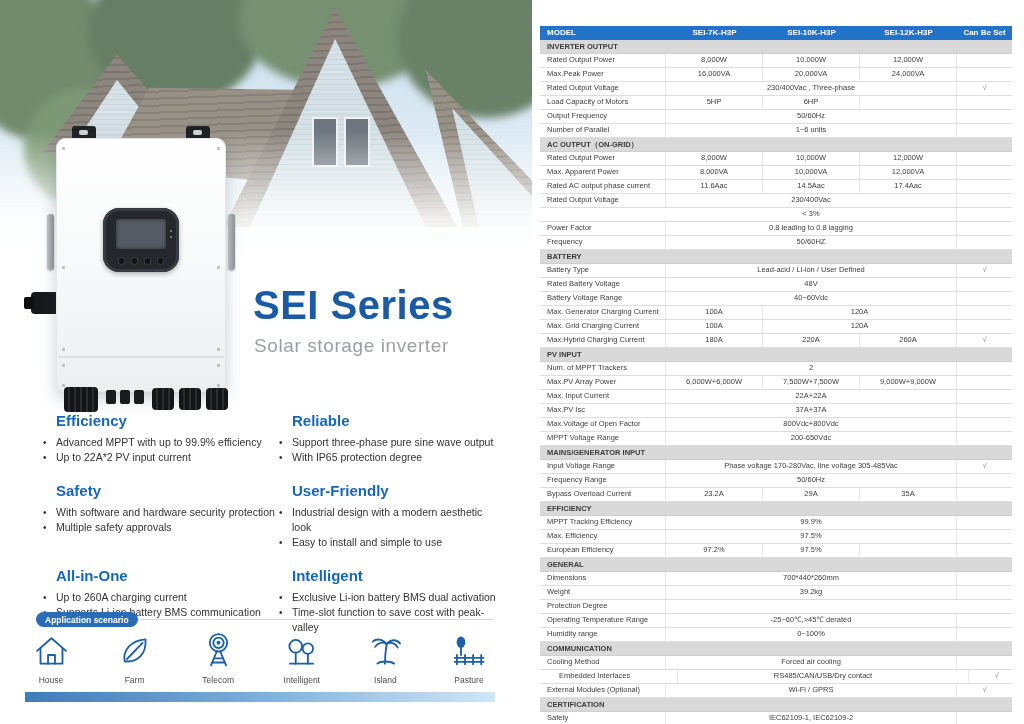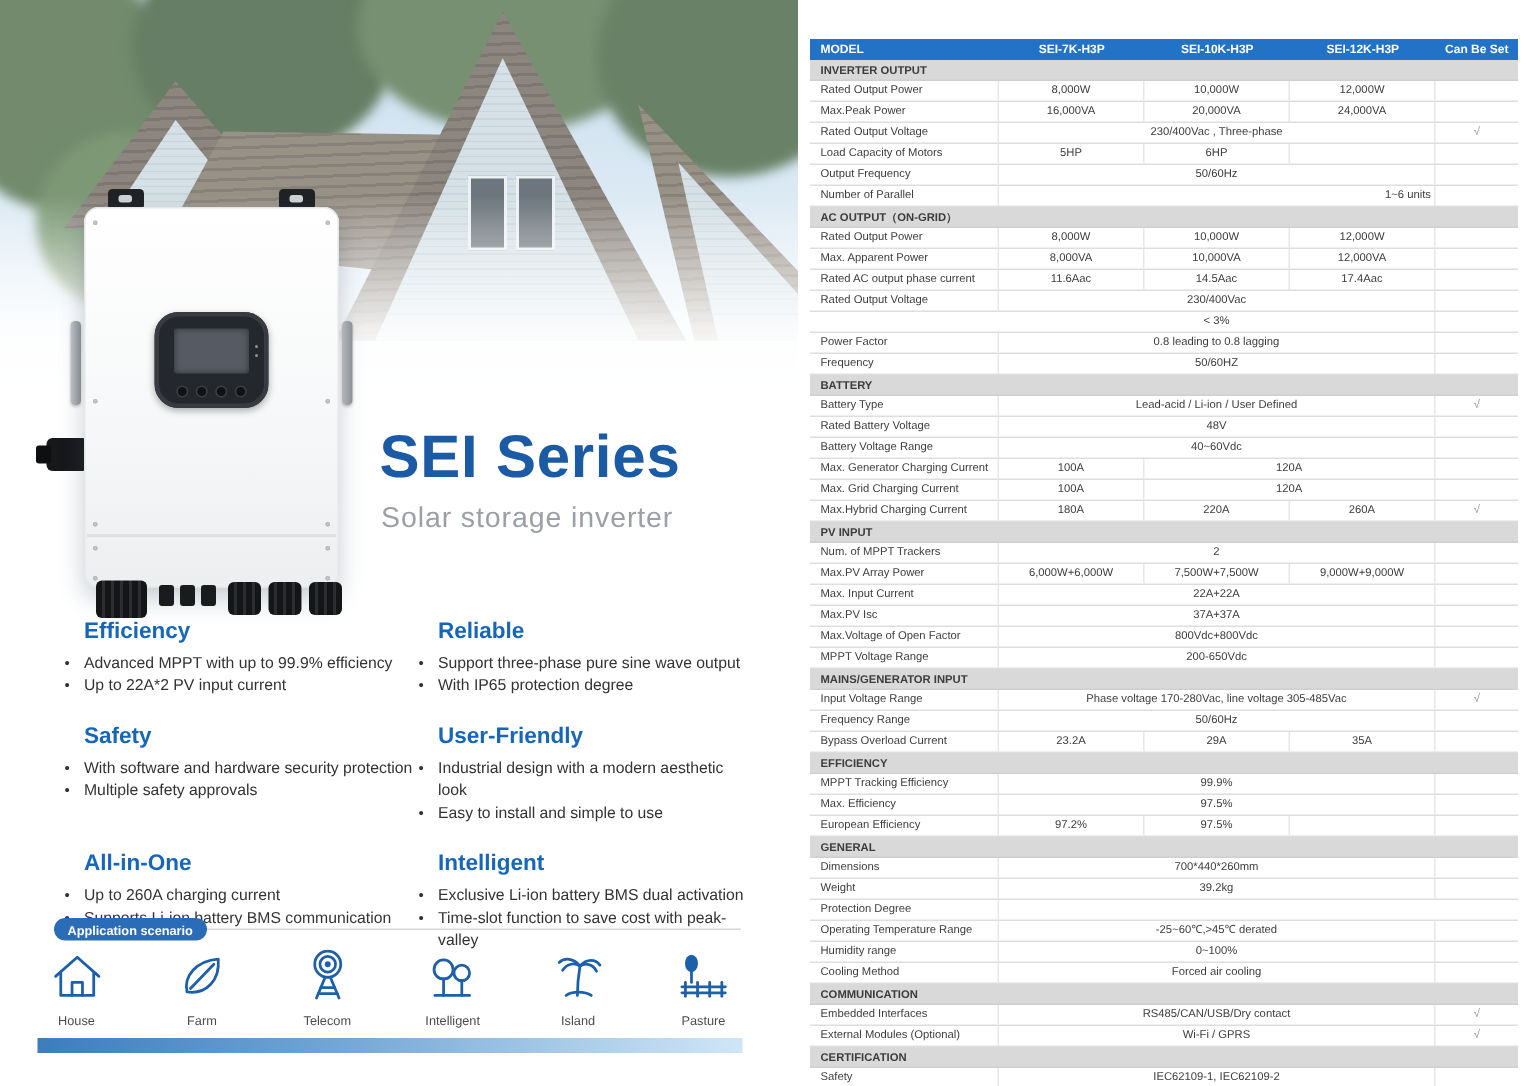--- a/index.html
+++ b/index.html
@@ -312,21 +312,21 @@
         <div class="t-cell" style="width: 97px;"></div>
         <div class="t-cell set" style="width: 55px;"></div>
       </div>
       <div class="t-row">
         <div class="t-cell left" style="width: 126px;">Output Frequency</div>
         <div class="t-cell" style="width: 291px;">50/60Hz</div>
         <div class="t-cell set" style="width: 55px;"></div>
       </div>
       <div class="t-row">
         <div class="t-cell left" style="width: 126px;">Number of Parallel</div>
-        <div class="t-cell" style="width: 291px; text-align: right;">1~6 units</div>
+        <div class="t-cell" style="width: 291px;">1~6 units</div>
         <div class="t-cell set" style="width: 55px;"></div>
       </div>
       <div class="t-row t-sec">
         <div class="t-cell left" style="width: 472px;">AC OUTPUT（ON-GRID）</div>
       </div>
       <div class="t-row">
         <div class="t-cell left" style="width: 126px;">Rated Output Power</div>
         <div class="t-cell" style="width: 97px;">8,000W</div>
         <div class="t-cell" style="width: 97px;">10,000W</div>
         <div class="t-cell" style="width: 97px;">12,000W</div>
@@ -498,30 +498,30 @@
       <div class="t-row">
         <div class="t-cell left" style="width: 126px;">Operating Temperature Range</div>
         <div class="t-cell" style="width: 291px;">-25~60℃,&gt;45℃ derated</div>
         <div class="t-cell set" style="width: 55px;"></div>
       </div>
       <div class="t-row">
         <div class="t-cell left" style="width: 126px;">Humidity range</div>
         <div class="t-cell" style="width: 291px;">0~100%</div>
         <div class="t-cell set" style="width: 55px;"></div>
       </div>
+      <div class="t-row t-sec">
+        <div class="t-cell left" style="width: 472px;">COMMUNICATION</div>
+      </div>
       <div class="t-row">
         <div class="t-cell left" style="width: 126px;">Cooling Method</div>
         <div class="t-cell" style="width: 291px;">Forced air cooling</div>
         <div class="t-cell set" style="width: 55px;"></div>
       </div>
-      <div class="t-row t-sec">
-        <div class="t-cell left" style="width: 472px;">COMMUNICATION</div>
-      </div>
-      <div class="t-row">
-        <div class="t-cell left" style="width: 126px;">Embedded Interfaces</div>
+      <div class="t-row">
+        <div class="t-cell left" style="width: 126px; margin-left: 12px;">Embedded Interfaces</div>
         <div class="t-cell" style="width: 291px;">RS485/CAN/USB/Dry contact</div>
         <div class="t-cell set" style="width: 55px;">√</div>
       </div>
       <div class="t-row">
         <div class="t-cell left" style="width: 126px;">External Modules (Optional)</div>
         <div class="t-cell" style="width: 291px;">Wi-Fi / GPRS</div>
         <div class="t-cell set" style="width: 55px;">√</div>
       </div>
       <div class="t-row t-sec">
         <div class="t-cell left" style="width: 472px;">CERTIFICATION</div>

